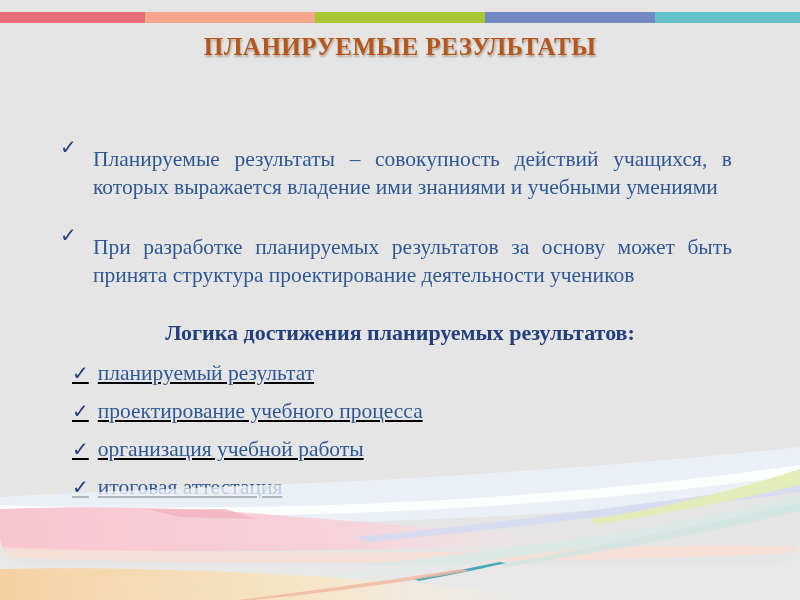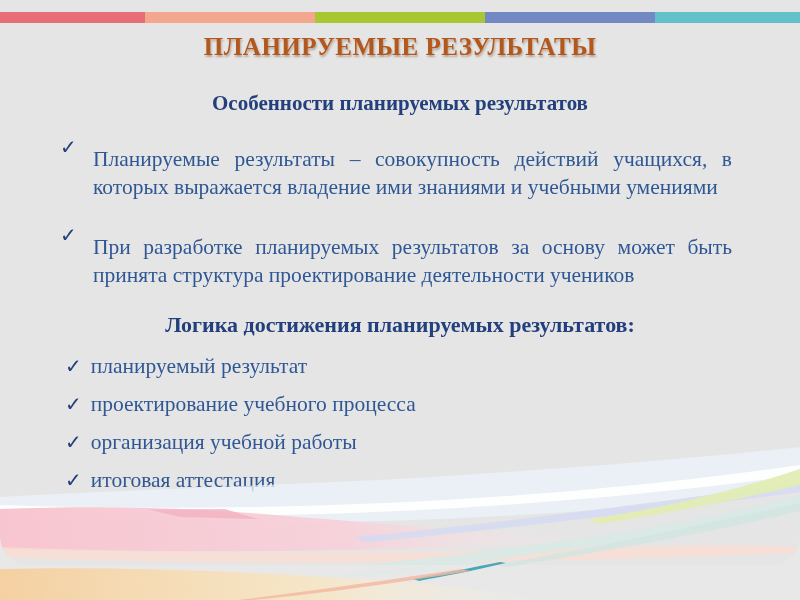--- a/index.html
+++ b/index.html
@@ -31,25 +31,25 @@
     position:absolute;left:60px;width:684px;color:var(--body-color);
     font-size:21.5px;line-height:28px;
   }
   .bullet .check{
     position:absolute;left:0;top:0;color:var(--heading-color);font-size:20px;line-height:28px;
   }
   .bullet p{margin:12px;padding-left:21px;text-align:justify;text-align-last:left;}
   .bullet-1{top:133px;}
   .bullet-2{top:221px;}
   .section-heading{
-    position:absolute;top:312px;left:0;width:100%;text-align:center;margin:0;
+    position:absolute;top:320px;left:0;width:100%;text-align:center;margin:0;
     font-size:22px;font-weight:bold;color:var(--heading-color);
   }
   .check-list{
-    position:absolute;top:352px;left:64px;margin:1px;padding:0;list-style:none;
+    position:absolute;top:352px;left:64px;margin:8px;padding:0;list-style:none;text-decoration:underline;
   }
   .check-list li{
     margin:0 0 12px 0;font-size:21.5px;line-height:26px;color:var(--body-color);
   }
   .check-list .check{color:var(--heading-color);font-size:20px;margin-right:9px;}
 
   .decoration{position:absolute;left:0;bottom:0;width:800px;height:155px;display:block;}
 </style>
 </head>
 <body>
@@ -59,21 +59,20 @@
   <div class="top-bar">
     <span class="seg seg-1" style="background: rgb(230, 110, 120);"></span>
     <span class="seg seg-2" style="background: rgb(243, 167, 143);"></span>
     <span class="seg seg-3" style="background: rgb(169, 199, 51);"></span>
     <span class="seg seg-4" style="background: rgb(114, 137, 196);"></span>
     <span class="seg seg-5" style="background: rgb(99, 194, 201);"></span>
   </div>
 
   <h1 class="title">ПЛАНИРУЕМЫЕ РЕЗУЛЬТАТЫ</h1>
 
-  <h2 class="subtitle">Особенности планируемых результатов</h2>
 
   <div class="bullet bullet-1">
     <span class="check">✓</span>
     <p>Планируемые результаты – совокупность действий учащихся, в которых выражается владение ими знаниями и учебными умениями</p>
   </div>
 
   <div class="bullet bullet-2">
     <span class="check">✓</span>
     <p>При разработке планируемых результатов за основу может быть принята структура проектирование деятельности учеников</p>
   </div>

